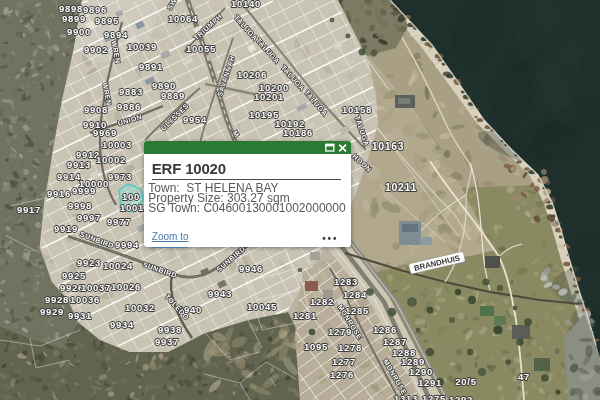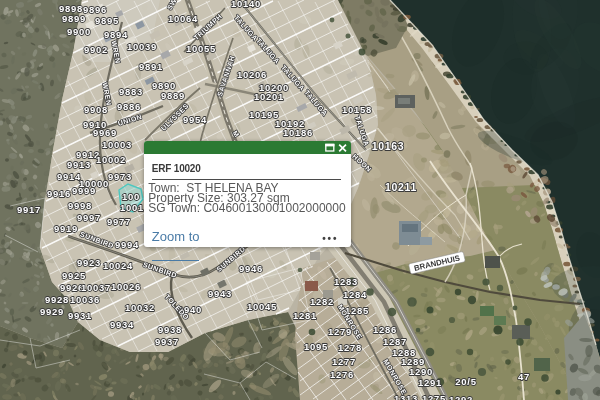--- a/index.html
+++ b/index.html
@@ -1,20 +1,20 @@
 <!DOCTYPE html>
 <html><head><meta charset="utf-8"><style>
 html,body{margin:0;padding:0;width:600px;height:400px;overflow:hidden;background:#bab4a4;font-family:"Liberation Sans",sans-serif;}
 #map{position:relative;width:548px;height:400px;}
 .popup{position:absolute;left:144.3px;top:140.8px;width:206.3px;height:106.5px;background:#ffffff;border-radius:3px;box-shadow:0 1px 4px rgba(0,0,0,0.4);}
 .pheader{position:absolute;left:0;top:0;right:0;height:13.7px;background:#2b7a33;border-radius:3px 3px 0 0;}
-.ptitle{position:absolute;left:7.5px;top:22.3px;font-size:10px;line-height:12px;font-weight:bold;color:#3a3a3a;letter-spacing:-0.2px;}
+.ptitle{position:absolute;left:7.5px;top:22.3px;font-size:15px;line-height:12px;font-weight:bold;color:#3a3a3a;letter-spacing:-0.2px;}
 .psep{position:absolute;left:7.5px;right:9.5px;top:38.2px;height:1.4px;background:#4a4a4a;}
 .pline{position:absolute;left:4px;font-size:12px;line-height:8.8px;color:#585858;white-space:pre;}
-.pzoom{position:absolute;left:7.5px;top:92.6px;font-size:13px;line-height:8.6px;color:#4a7ba6;border-bottom:1px solid #4a7ba6;padding-bottom:18px;}
+.pzoom{position:absolute;left:7.5px;top:92.6px;font-size:10px;line-height:8.6px;color:#4a7ba6;border-bottom:1px solid #4a7ba6;padding-bottom:5px;text-decoration:underline;}
 .pdots{position:absolute;left:178px;top:92px;color:#3f3f3f;font-size:10px;font-weight:bold;letter-spacing:1.8px;}
 .picons{position:absolute;right:1px;top:0;width:30px;height:14px;}
 </style></head>
 <body>
 <div id="map">
 <svg xmlns="http://www.w3.org/2000/svg" width="600" height="400" viewBox="0 0 600 400" style="position:absolute;left:0;top:0">
       <g>
         <rect width="600" height="400" fill="#bab4a4"></rect>
       </g>
       <g>

